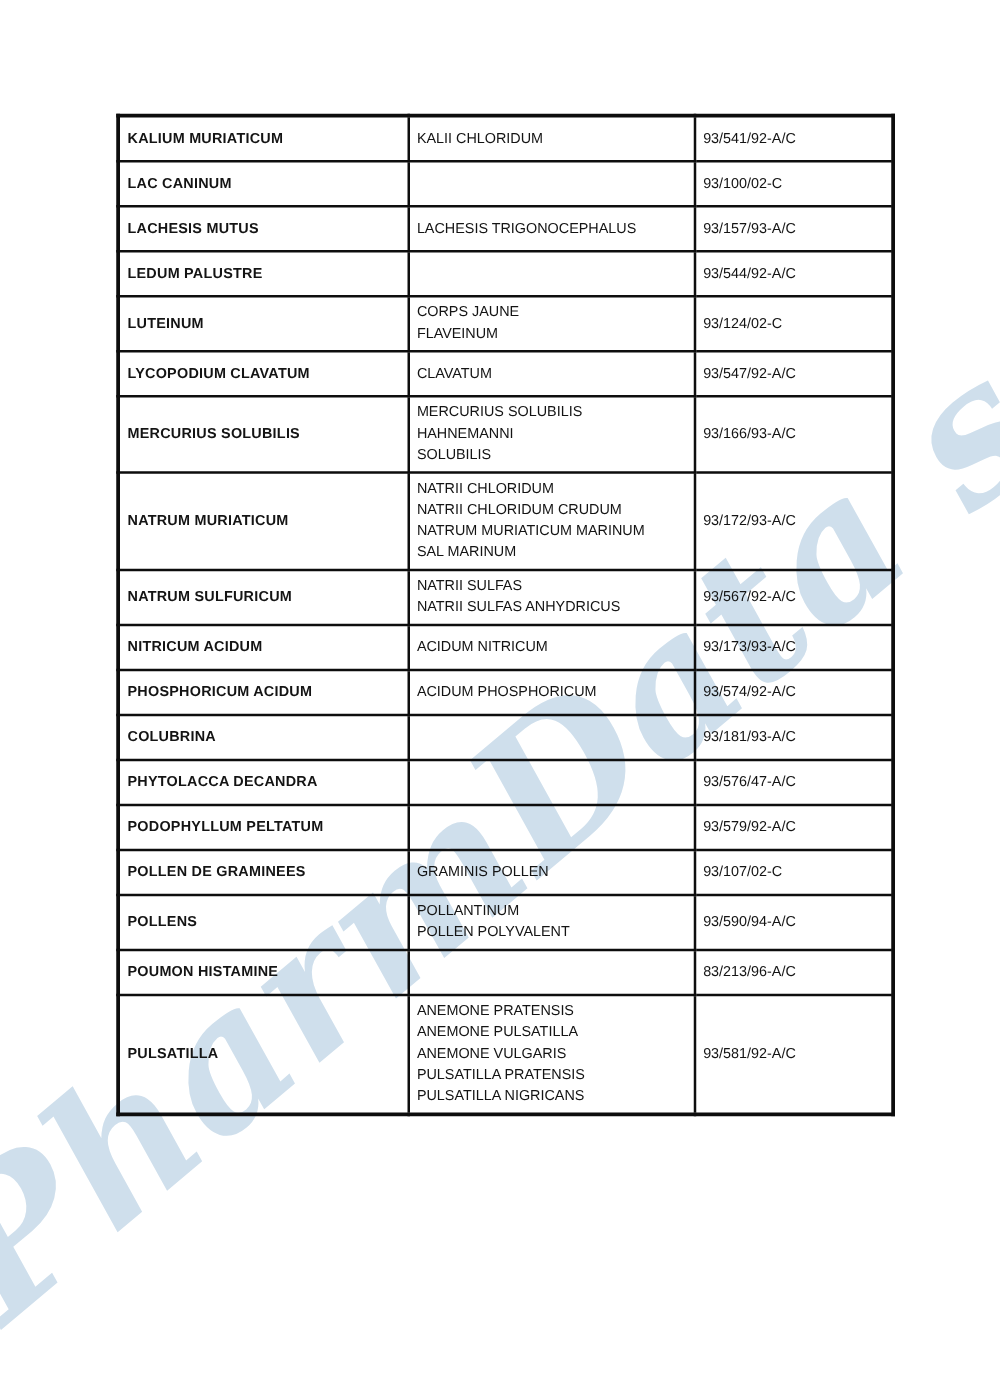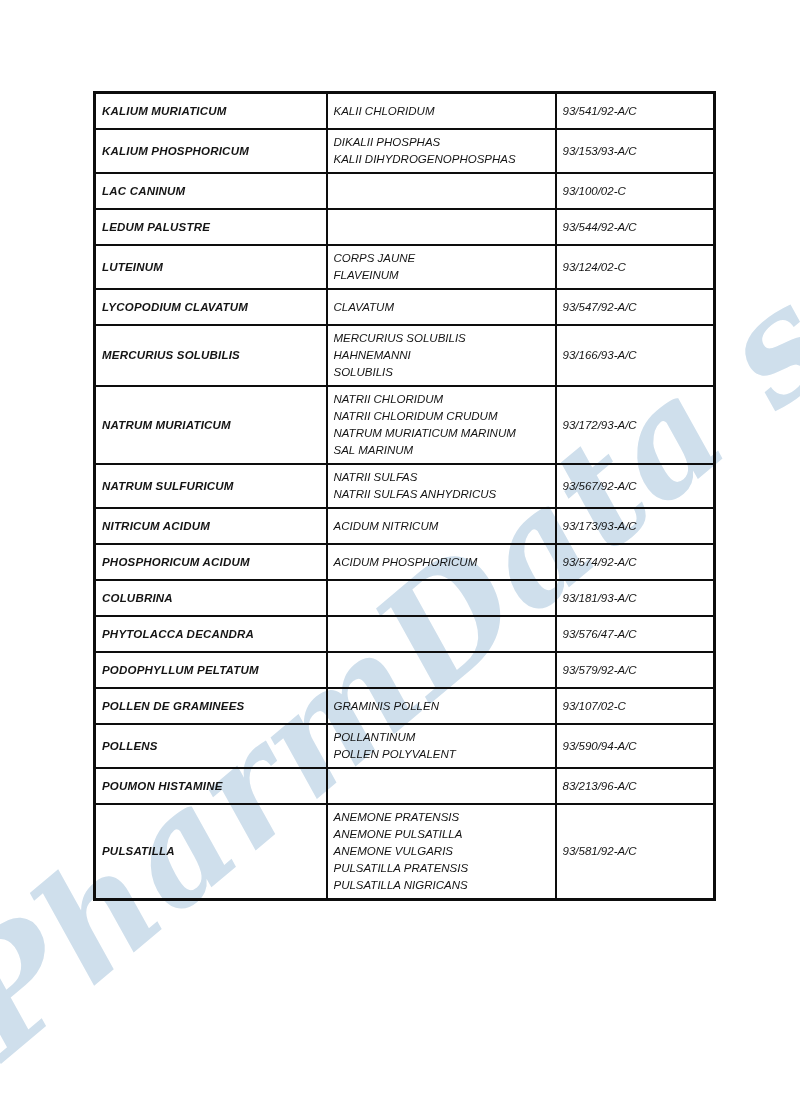--- a/index.html
+++ b/index.html
@@ -41,21 +41,20 @@
     border-collapse: collapse;
     table-layout: fixed;
     z-index: 1;
     background: transparent;
   }
   table.regtable, table.regtable td {
     border: 2px solid #0d0d0d;
   }
   table.regtable {
     border-width: 3px;
-    font-style: italic;
   }
   table.regtable td {
     padding: 4px 6px;
     height: 26px; 
     vertical-align: middle;
     font-size: 11.5px;
     line-height: 17px;
     color: #141414;
     background: transparent;
     overflow: hidden;
@@ -83,31 +82,30 @@
     </colgroup>
     <tbody id="table-body">
         <tr>
     <td class="c-name">KALIUM MURIATICUM</td>
     <td class="c-syn">
             <div>KALII CHLORIDUM</div>
           </td>
     <td class="c-reg">93/541/92-A/C</td>
   </tr>
         <tr>
-    <td class="c-name">KALIUM PHOSPHORICUM</td>
-    <td class="c-syn">
-            <div>DIKALII PHOSPHAS</div>
-            <div>KALII DIHYDROGENOPHOSPHAS</div>
-          </td>
-    <td class="c-reg">93/153/93-A/C</td>
-  </tr>
-        <tr>
     <td class="c-name">LAC CANINUM</td>
     <td class="c-syn"></td>
     <td class="c-reg">93/100/02-C</td>
+  </tr>
+        <tr>
+    <td class="c-name">LACHESIS MUTUS</td>
+    <td class="c-syn">
+            <div>LACHESIS TRIGONOCEPHALUS</div>
+          </td>
+    <td class="c-reg">93/157/93-A/C</td>
   </tr>
         <tr>
     <td class="c-name">LEDUM PALUSTRE</td>
     <td class="c-syn"></td>
     <td class="c-reg">93/544/92-A/C</td>
   </tr>
         <tr>
     <td class="c-name">LUTEINUM</td>
     <td class="c-syn">
             <div>CORPS JAUNE</div>

